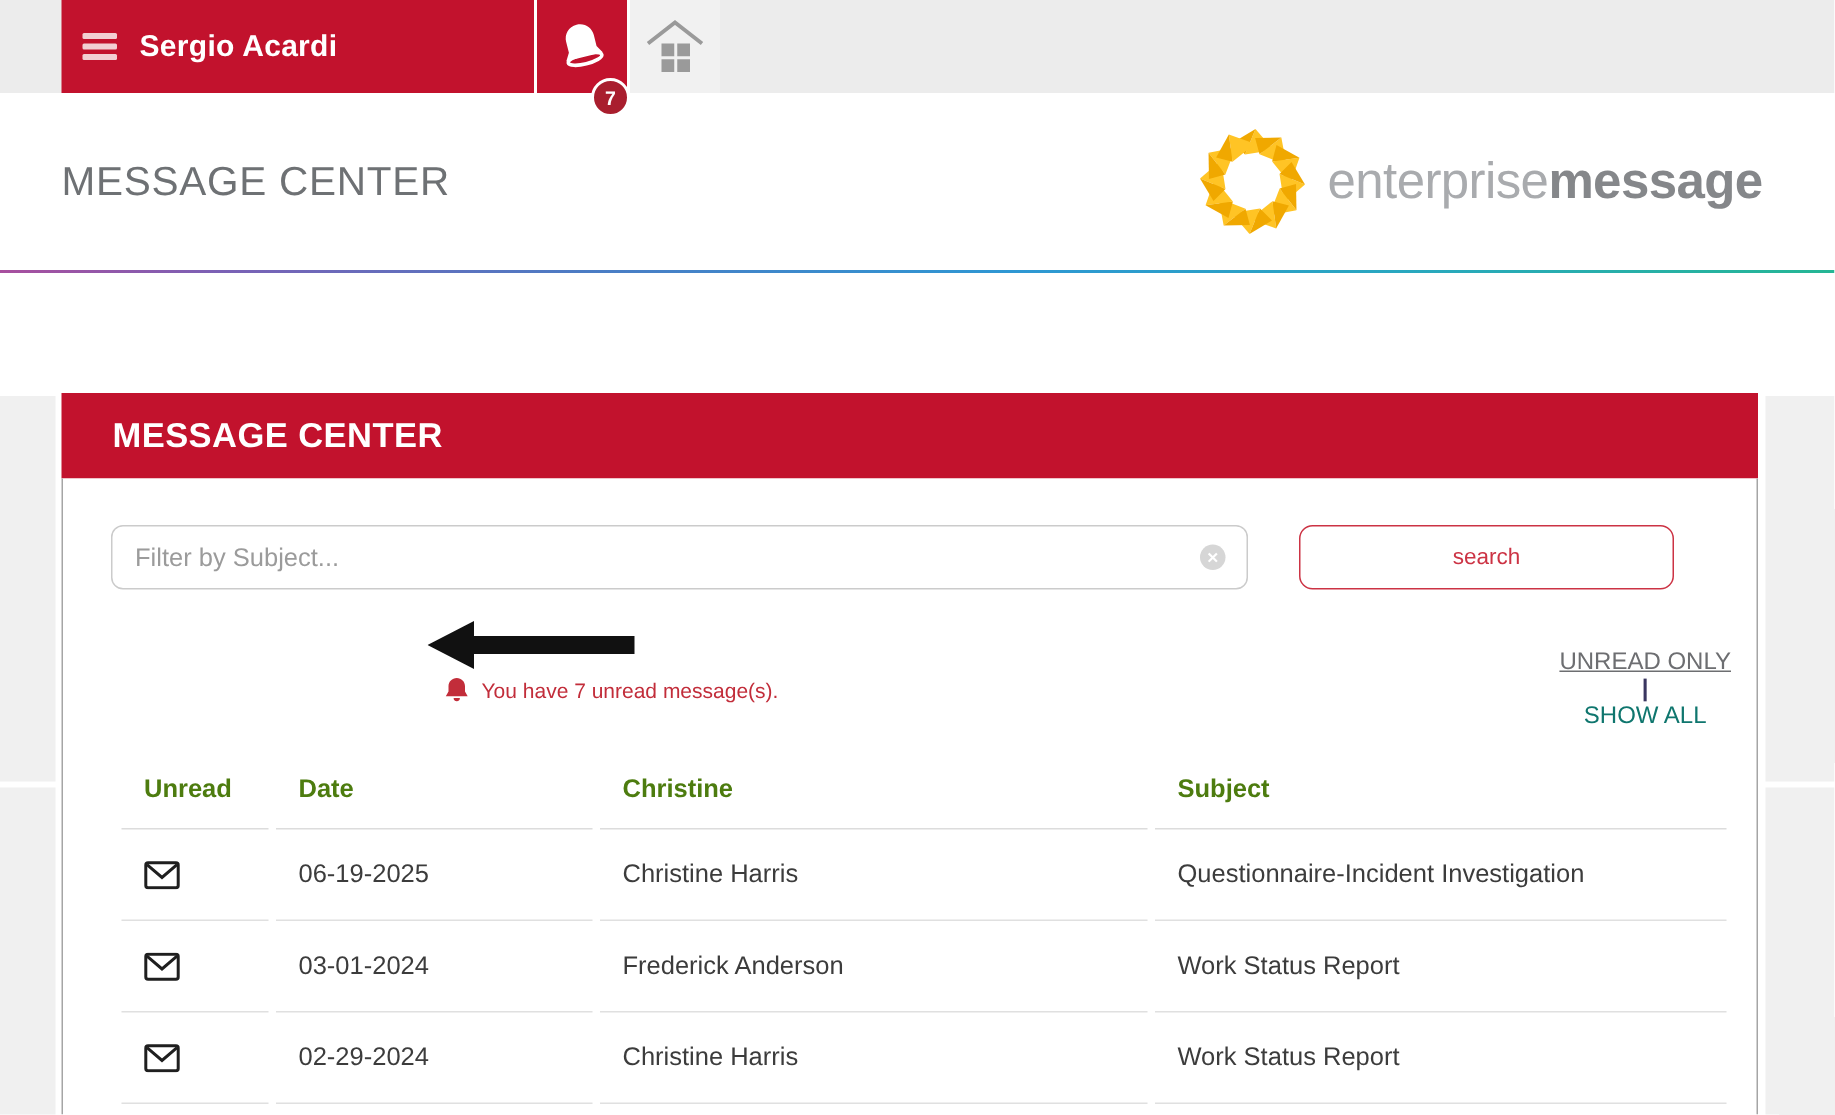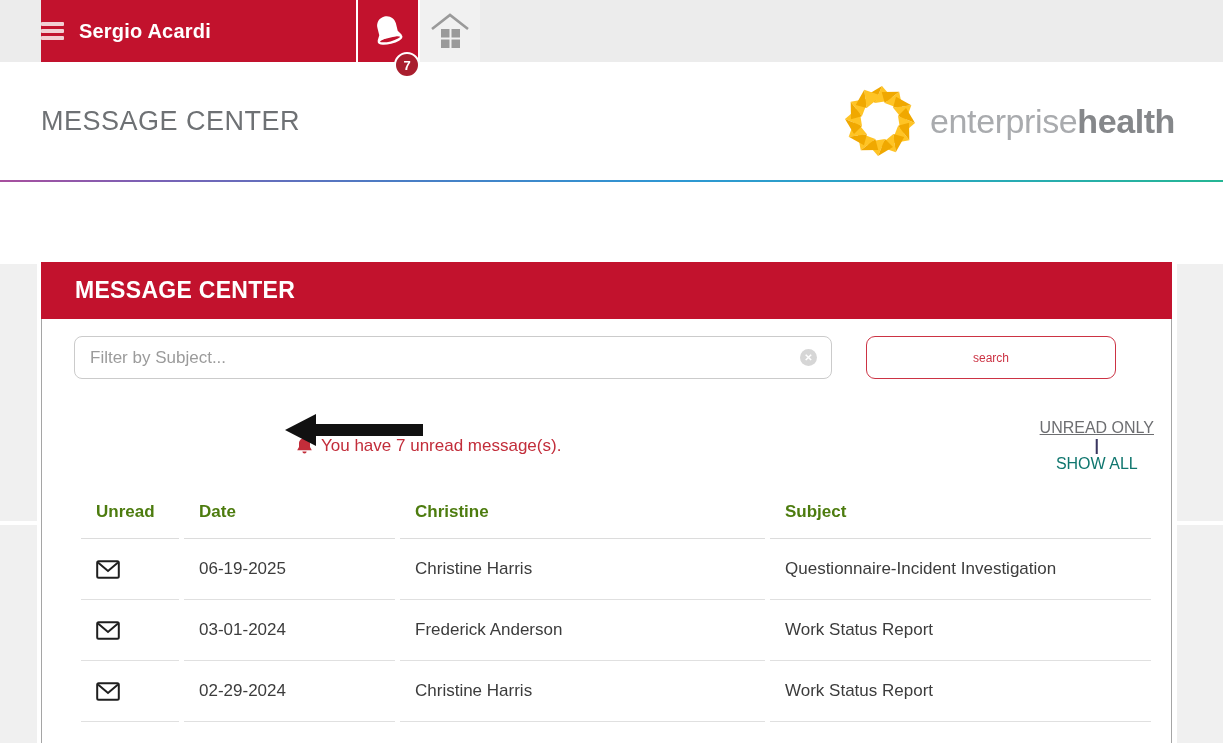--- a/index.html
+++ b/index.html
@@ -9,21 +9,21 @@
     background:#ffffff;
     overflow:hidden;
     position:relative;
   }
 
   
   .topbar { height:62px; background:#ececec; display:flex; align-items:stretch; }
   .topbar .lead-space { width:41px; }
   .user-block {
     width:315px; background:#c2122d; color:#fff;
-    display:flex; align-items:center; gap:15px; padding-left:0;
+    display:flex; align-items:center; gap:15px; padding-left:14px;
     cursor:pointer;
   }
   .hamburger { display:flex; flex-direction:column; gap:3px; }
   .hamburger span { width:23px; height:4px; background:#f2cfd3; border-radius:1px; }
   .user-name { font-size:20px; font-weight:bold; letter-spacing:.2px; }
   .tile { width:62px; display:flex; align-items:center; justify-content:center; border-left:2px solid #fff; cursor:pointer; }
   .bell-tile { background:#c2122d; position:relative; }
   .home-tile { background:#f1f1f1; }
   .badge {
     position:absolute; left:394px; top:52px; z-index:5;
@@ -64,50 +64,50 @@
     margin-top:4px; height:57px; background:#c2122d;
     color:#fff; font-size:23px; font-weight:bold; letter-spacing:.3px;
     line-height:57px; padding-left:34px;
   }
   .panel {
     background:#fff; height:424px;
     border-left:1px solid #a5a5a5; border-right:1px solid #a5a5a5;
     position:relative;
   }
 
-  .row1 { display:flex; align-items:flex-start; padding:17px 55px 0 32px; }
+  .row1 { display:flex; align-items:flex-start; padding:31px 55px 0 32px; }
   .filter-wrap { position:relative; width:758px; }
   .filter-input {
     width:100%; height:43px;
     border:1px solid #cbcbcb; border-radius:8px;
     font-family:"Liberation Sans", sans-serif;
     font-size:17px; color:#555; padding:0 44px 0 15px; outline:none;
   }
   .filter-input::placeholder { color:#9b9b9b; }
   .clear-icon {
     position:absolute; right:15px; top:13px;
     width:17px; height:17px; border-radius:50%;
     background:#d6d6d6; color:#fff; font-size:10px; font-weight:bold;
     display:flex; align-items:center; justify-content:center;
     cursor:pointer;
   }
   .btn {
     background:#fff; border:1px solid #cc3344; border-radius:9px;
     color:#cc3344; font-family:"Liberation Sans", sans-serif;
-    font-size:12px; height:43px; cursor:pointer;
+    font-size:15px; height:43px; cursor:pointer;
   }
   .search-btn { margin-left:auto; width:250px; }
   .row2 { display:flex; align-items:flex-start; padding:14px 32px 0 34px; }
   .send-btn { width:247px; height:44px; }
   .markread-btn { margin-left:auto; width:252px; height:44px; }
 
   .arrow-annotation { position:absolute; left:243px; top:94px; z-index:3; }
 
   .row3 { display:flex; align-items:center; padding:26px 17px 0 254px; }
-  .notice { display:flex; align-items:center; gap:8px; color:#c22d3a; font-size:17px; }
+  .notice { display:flex; align-items:center; gap:8px; color:#c22d3a; font-size:14px; }
   .links { margin-left:auto; display:flex; align-items:center; font-size:16px;flex-direction:column; }
   .link-unread { color:#6d6e71; text-decoration:underline; cursor:pointer; }
   .link-sep { color:#3a3660; padding:0 8px; font-weight:bold; }
   .link-showall { color:#0f766e; cursor:pointer; }
 
   .msg-table {
     margin:16px 17px 0 34px; width:1080px;
     border-collapse:separate; border-spacing:5px 0; table-layout:fixed;
   }
   .msg-table th {
@@ -209,21 +209,21 @@
               <path d="M2,-35 L-5,-18 L-13,-26 Z" fill="#f0a800"></path>
             </g>
             <g transform="rotate(330)">
               <path d="M2,-35 L14,-21 L-5,-18 Z" fill="#ffc425"></path>
               <path d="M2,-35 L-5,-18 L-13,-26 Z" fill="#f0a800"></path>
             </g>
           </g>
       </g>
     </svg>
     <div class="logo-text">
-      <span class="lt-light">enterprise</span><span class="lt-bold">health</span>
+      <span class="lt-light">enterprise</span><span class="lt-bold">message</span>
     </div>
   </div>
 </div>
 
 <div class="grad-line"></div>
 <div class="band-gap"></div>
 
 <div class="main">
   <div class="side-strip strip-l1"></div>
   <div class="side-strip strip-l2"></div>

